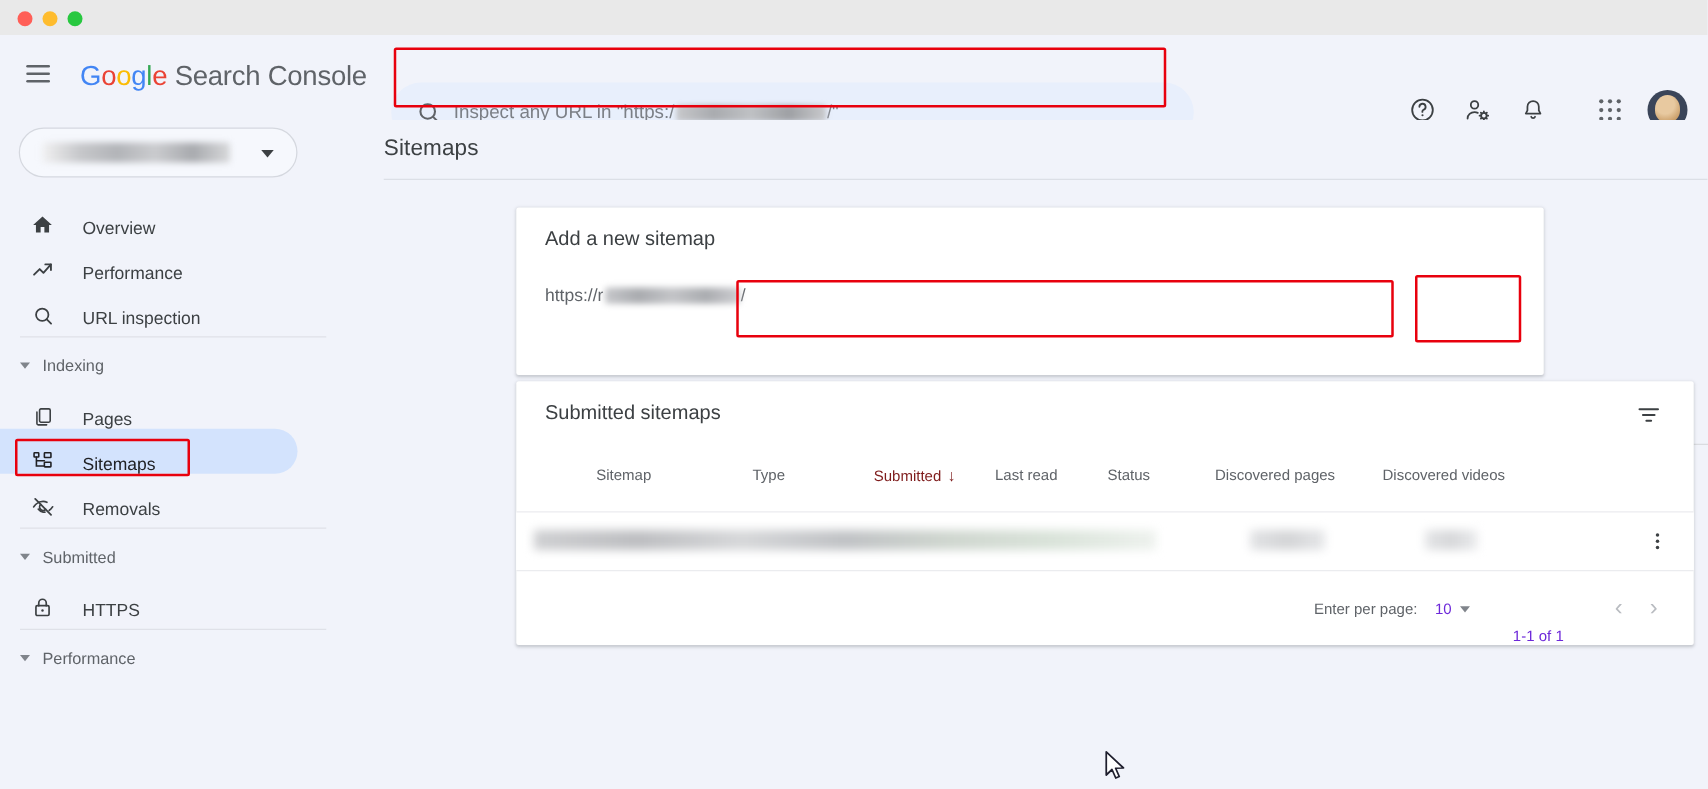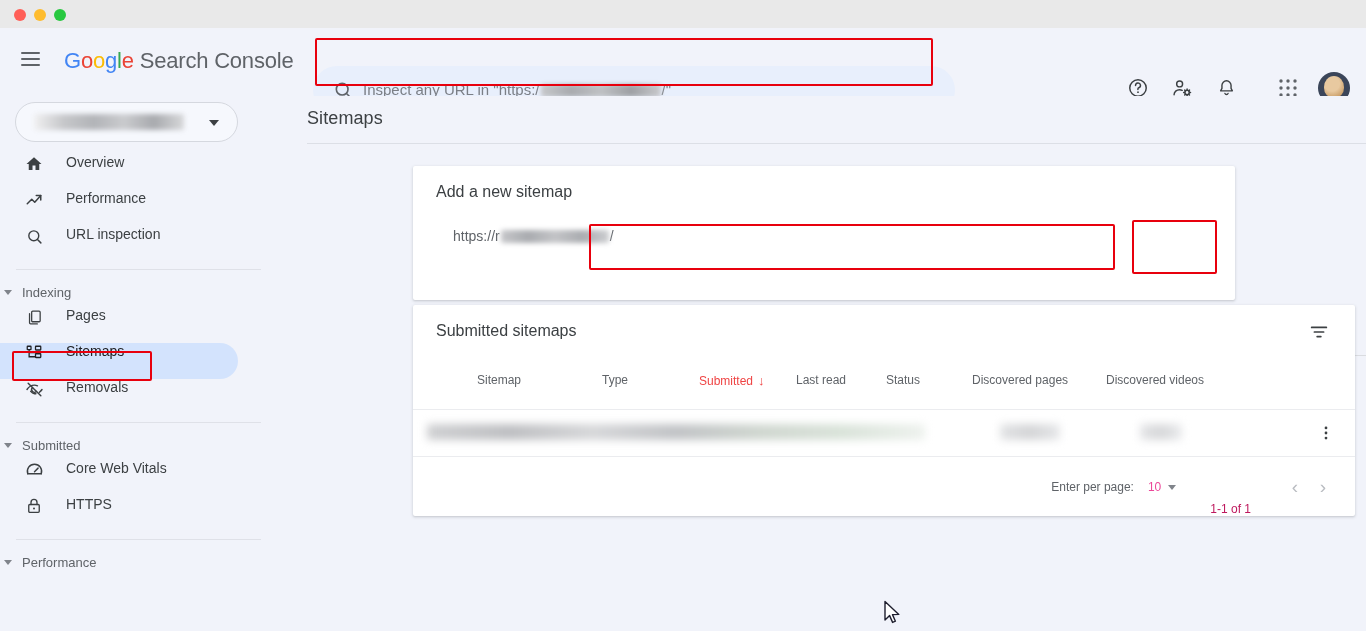--- a/index.html
+++ b/index.html
@@ -100,35 +100,35 @@
   }
   .propsel .caret {
     position: absolute; right: 18px; top: 17px;
     width: 0; height: 0;
     border-left: 5px solid transparent; border-right: 5px solid transparent;
     border-top: 6px solid #3c4043;
   }
 
   .navlist { position: absolute; left: 0; top: 58px; width: 285px; }
   .navitem {
-    display: flex; align-items: flex-start;
+    display: flex; align-items: flex-end;
     height: 36px; margin-bottom: 0;
     padding-left: 24px;
     cursor: pointer;
     border-radius: 0 18px 18px 0;
     color: #3c4043;
   }
   .navitem .nlabel { font-size: 14px; margin-left: 22px; color: #3c4043; }
   .navitem.active { background: #d3e3fd; width: 238px; }
   .navitem.active .nlabel { color: #202124; }
   .nicon { width: 20px; height: 20px; display: flex; align-items: center; justify-content: center; }
   .divider { height: 1px; background: #dfe1e8; margin: 7px 24px 7px 16px; }
   .grouphdr {
     display: flex; align-items: center; height: 30px;
-    padding-left: 4px; color: #5f6368; font-size: 13px;
+    padding-left: 16px; color: #5f6368; font-size: 13px;
     cursor: pointer;
   }
   .grouphdr .gcaret {
     width: 0; height: 0; margin-right: 10px;
     border-left: 4.5px solid transparent; border-right: 4.5px solid transparent;
     border-top: 5px solid #80848b;
   }
 
   
   .main { position: absolute; left: 285px; top: 96px; width: 1081px; height: 535px; background: #f1f3fa; }
@@ -145,21 +145,21 @@
     box-shadow: 0 1px 2px rgba(60,64,67,.16), 0 1px 3px 1px rgba(60,64,67,.07);
     border-radius: 2px;
   }
   .card-add { left: 128px; top: 70px; width: 822px; height: 134px; }
   .card-sub { left: 128px; top: 209px; width: 942px; height: 211px; }
 
   .card-h {
     position: absolute; left: 23px; top: 17px;
     font-size: 16px; color: #3c4043;
   }
-  .urlrow { position: absolute; left: 40px; top: 62px; display: flex; }
+  .urlrow { position: absolute; left: 23px; top: 62px; display: flex; }
   .prefix { font-size: 14px; color: #5f6368; display: flex; align-items: center; white-space: nowrap; }
   .prefix .blur-dom {
     display: inline-block; width: 108px; height: 13px; margin: 0 1px;
     border-radius: 2px;
     background: linear-gradient(90deg,#c6c7ca,#a9abaf,#c3c4c7,#aaacb0,#cdced1);
     filter: blur(2.4px); vertical-align: -2px;
   }
   .sminput {
     position: absolute; left: 591px; top: 226px;
     width: 520px; height: 34px;
@@ -171,21 +171,21 @@
   }
   .sminput::placeholder { color: #9aa0a6; }
 
   .filter-icon { position: absolute; right: 23px; top: 16px; cursor: pointer; width: 24px; height: 24px; }
 
   .tablehdr {
     position: absolute; left: 0; top: 68px; width: 100%; height: 34px;
     font-size: 12px; color: #5f6368; margin-left: 41px;
   }
   .th { position: absolute; top: 0; white-space: nowrap; cursor: pointer; }
-  .th.sorted { color: #ef4444; }
+  .th.sorted { color: #7f1d1d; }
   .sortarrow { margin-left: 5px; font-size: 13px; }
 
   .datarow {
     position: absolute; left: 0; top: 104px; width: 100%; height: 48px;
     border-top: 1px solid #ebecef; border-bottom: 1px solid #ebecef;
     background: #fff;
   }
   .blur-cell {
     position: absolute; top: 14px; height: 16px; border-radius: 2px;
     filter: blur(4px);
@@ -195,27 +195,27 @@
   .bc2 { left: 587px; width: 60px; background: linear-gradient(90deg,#e2e3e5,#d3d4d6,#e6e7e9); }
   .bc3 { left: 727px; width: 42px; background: linear-gradient(90deg,#e4e5e7,#d6d7d9,#eaebed); }
   .kebab { position: absolute; right: 18px; top: 14px; cursor: pointer; width: 20px; height: 20px; }
 
   .pagerow {
     position: absolute; left: 0; bottom: 0; width: 100%; height: 58px;
     display: flex; align-items: center; justify-content: flex-end;
     padding-right: 18px; font-size: 12px; color: #5f6368;
   }
   .rpp-label { margin-right: 14px; }
-  .rpp-val { color: #ec4899; margin-right: 7px; }
+  .rpp-val { color: #6d28d9; margin-right: 7px; }
   .rpp-caret {
     width: 0; height: 0; margin-right: 34px;
     border-left: 4.5px solid transparent; border-right: 4.5px solid transparent;
     border-top: 5px solid #80848b; cursor: pointer;
   }
-  .range { margin-right: 30px; color: #be185d; margin-top: 44px; }
+  .range { margin-right: 30px; color: #6d28d9; margin-top: 44px; }
   .chev { width: 28px; height: 28px; display:flex; align-items:center; justify-content:center;
           color: #b9bcc1; font-size: 19px; cursor: pointer; }
 
   
   .anno {
     position: absolute; border: 2.5px solid #e8000d; border-radius: 2px;
     pointer-events: none; z-index: 50;
   }
 
   
@@ -377,30 +377,20 @@
     </div>
 
     <div class="divider"></div>
 
     <div class="grouphdr">
       <span class="gcaret"></span>
       <span>Submitted</span>
     </div>
 
 
-    <div class="navitem">
-      <span class="nicon">
-        <svg width="19" height="19" viewBox="0 0 24 24" fill="none" stroke="#3c4043" stroke-width="1.8">
-          <path d="M3.5 16A9 9 0 1 1 20.5 16" stroke-linecap="round"></path>
-          <path d="M3.5 16h17" stroke-linecap="round"></path>
-          <path d="M12 13.5l4.5-4.5" stroke-linecap="round"></path>
-        </svg>
-      </span>
-      <span class="nlabel">Core Web Vitals</span>
-    </div>
 
     <div class="navitem">
       <span class="nicon">
         <svg width="18" height="18" viewBox="0 0 24 24" fill="none" stroke="#3c4043" stroke-width="1.8">
           <rect x="5" y="10" width="14" height="10.5" rx="1.4"></rect>
           <path d="M8 10V7.2a4 4 0 0 1 8 0V10" stroke-linecap="round"></path>
           <circle cx="12" cy="15.2" r="1.3" fill="#3c4043" stroke="none"></circle>
         </svg>
       </span>
       <span class="nlabel">HTTPS</span>

